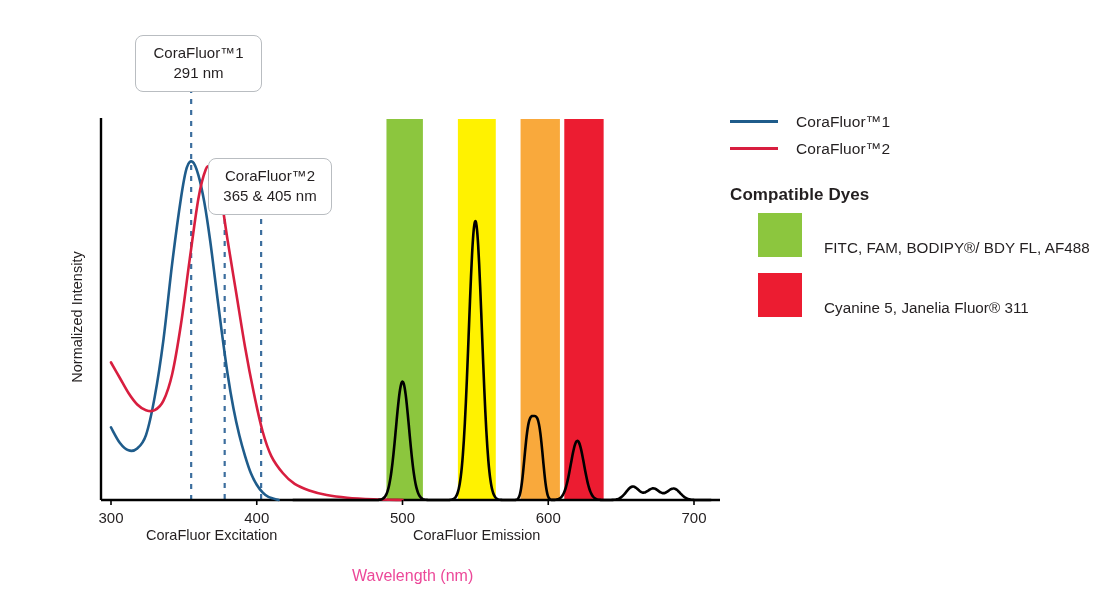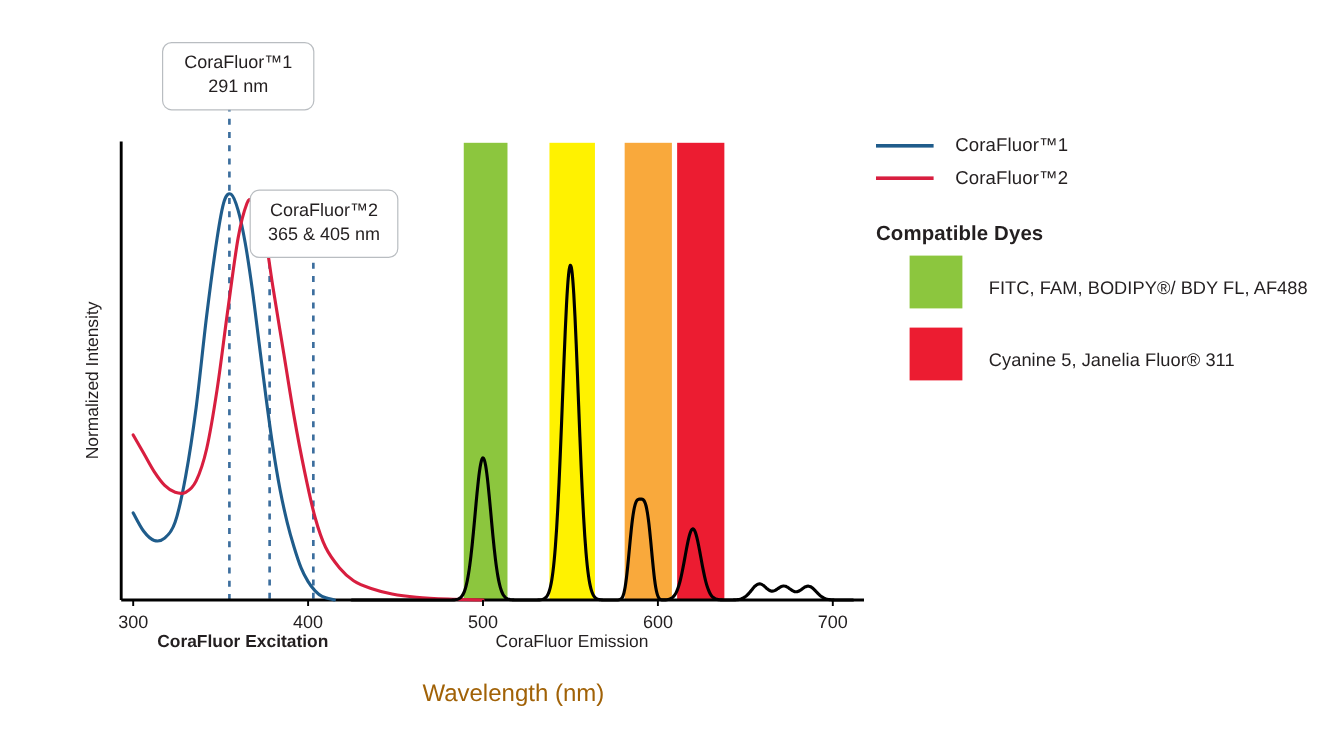--- a/index.html
+++ b/index.html
@@ -52,21 +52,21 @@
   }
   .dyes-title {
     font-size: 17px;
     font-weight: bold;
     margin: 23px 0 8px 0;
     letter-spacing: 0.1px;
     color: #231f20;
   }
   .dye-row {
     display: flex;
-    align-items: center;
+    align-items: flex-end;
     margin-bottom: 16px;
     min-height: 44px;
     padding-left: 28px;
   }
   .dye-swatch {
     width: 44px;
     height: 44px;
     flex: 0 0 44px;
     margin-right: 22px;
   }
@@ -101,28 +101,28 @@
     left: 208px;
     top: 158px;
     width: 124px;
   }
   .axis-sublabel {
     position: absolute;
     font-size: 14.5px;
     color: #231f20;
     white-space: nowrap;
   }
-  #sublabel-exc { left: 131px; top: 527px; font-weight: bold; }
+  #sublabel-exc { left: 146px; top: 527px; }
   #sublabel-emi { left: 413px; top: 527px; }
   #axis-title {
     position: absolute;
     left: 352px;
     top: 567px;
-    font-size: 20px;
-    color: #a16207;
+    font-size: 16px;
+    color: #ec4899;
     white-space: nowrap;
   }
   .tick-label {
     font-size: 15px;
     fill: #231f20;
     font-family: "Liberation Sans", sans-serif;
   }
   .ylabel {
     font-size: 14.5px;
     fill: #231f20;

